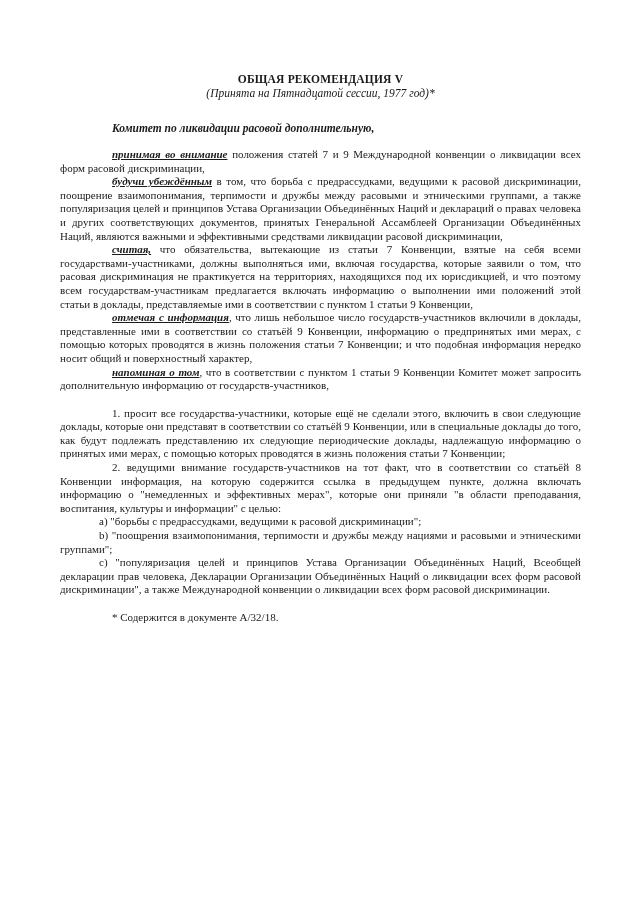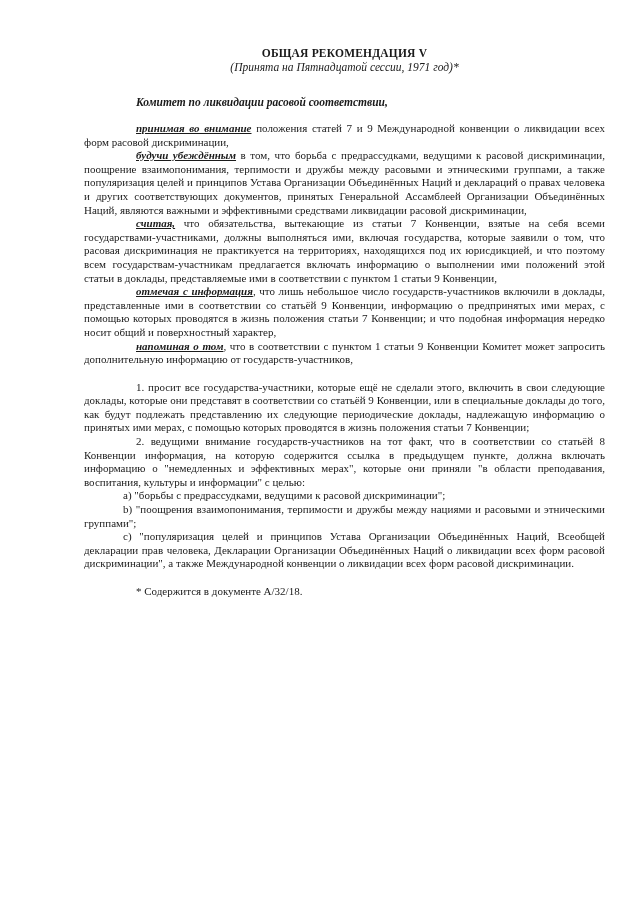--- a/index.html
+++ b/index.html
@@ -1,37 +1,37 @@
 <!DOCTYPE html>
 <html><head>
   <meta charset="utf-8">
   <style>
     html, body { margin:0; padding:0; background:#ffffff; }
     body { width:640px; height:905px; position:relative; overflow:hidden;
            font-family:"Liberation Serif","DejaVu Serif",serif; color:#1a1a1a; }
-    .page { position:absolute; left:60px; top:46px; width:521px;margin-left:24px; }
+    .page { position:absolute; left:60px; top:72px; width:521px; }
     .title { text-align:center; font-weight:bold; font-size:11.5px; line-height:14px; margin:0; letter-spacing:0.2px; }
     .subtitle { text-align:center; font-style:italic; font-size:11.5px; line-height:14px; margin:0; }
     .committee { font-weight:bold; font-style:italic; font-size:11.5px; line-height:14px; margin:21px 0 0 52px; }
     .body { font-size:11px; line-height:13.6px; text-align:justify; }
     .p { margin:0; text-indent:52px; }
     .pre { margin-top:13px; }
     .gap { height:14px; }
     .bi { font-weight:bold; font-style:italic;text-decoration:underline; }
     .b { font-weight:normal; }
     .sub { margin:0; text-indent:39px; }
     .footnote { font-size:11px; line-height:14px; margin:13px 0 0 52px; }
   </style>
 </head>
 <body>
 
 <div class="page">
   <p class="title">ОБЩАЯ РЕКОМЕНДАЦИЯ V</p>
-  <p class="subtitle">(Принята на Пятнадцатой сессии, 1971 год)*</p>
-  <p class="committee">Комитет по ликвидации расовой соответствии,</p>
+  <p class="subtitle">(Принята на Пятнадцатой сессии, 1977 год)*</p>
+  <p class="committee">Комитет по ликвидации расовой дополнительную,</p>
 
   <div class="body pre">
     <p class="p"><span class="bi">принимая во внимание</span><span> положения статей 7 и 9 Международной конвенции о ликвидации всех форм расовой дискриминации,</span></p>
     <p class="p"><span class="bi">будучи убеждённым</span><span> в том, что борьба с предрассудками, ведущими к расовой дискриминации, поощрение взаимопонимания, терпимости и дружбы между расовыми и этническими группами, а также популяризация целей и принципов Устава Организации Объединённых Наций и деклараций о правах человека и других соответствующих документов, принятых Генеральной Ассамблеей Организации Объединённых Наций, являются важными и эффективными средствами ликвидации расовой дискриминации,</span></p>
     <p class="p"><span class="bi">считая,</span><span> что обязательства, вытекающие из статьи 7 Конвенции, взятые на себя всеми государствами-участниками, должны выполняться ими, включая государства, которые заявили о том, что расовая дискриминация не практикуется на территориях, находящихся под их юрисдикцией, и что поэтому всем государствам-участникам предлагается включать информацию о выполнении ими положений этой статьи в доклады, представляемые ими в соответствии с пунктом 1 статьи 9 Конвенции,</span></p>
     <p class="p"><span class="bi">отмечая с информация</span><span>, что лишь небольшое число государств-участников включили в доклады, представленные ими в соответствии со статьёй 9 Конвенции, информацию о предпринятых ими мерах, с помощью которых проводятся в жизнь положения статьи 7 Конвенции; и что подобная информация нередко носит общий и поверхностный характер,</span></p>
     <p class="p"><span class="bi">напоминая о том</span><span>, что в соответствии с пунктом 1 статьи 9 Конвенции Комитет может запросить дополнительную информацию от государств-участников,</span></p>
   </div>
 
   <div class="gap"></div>

